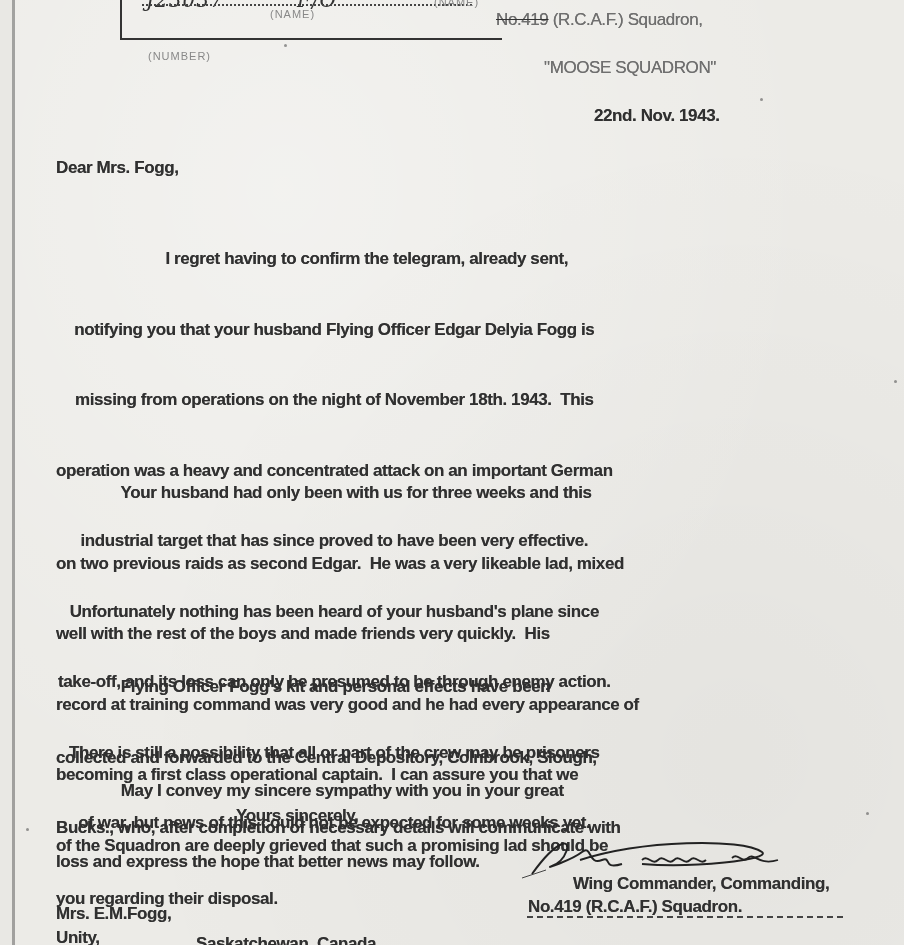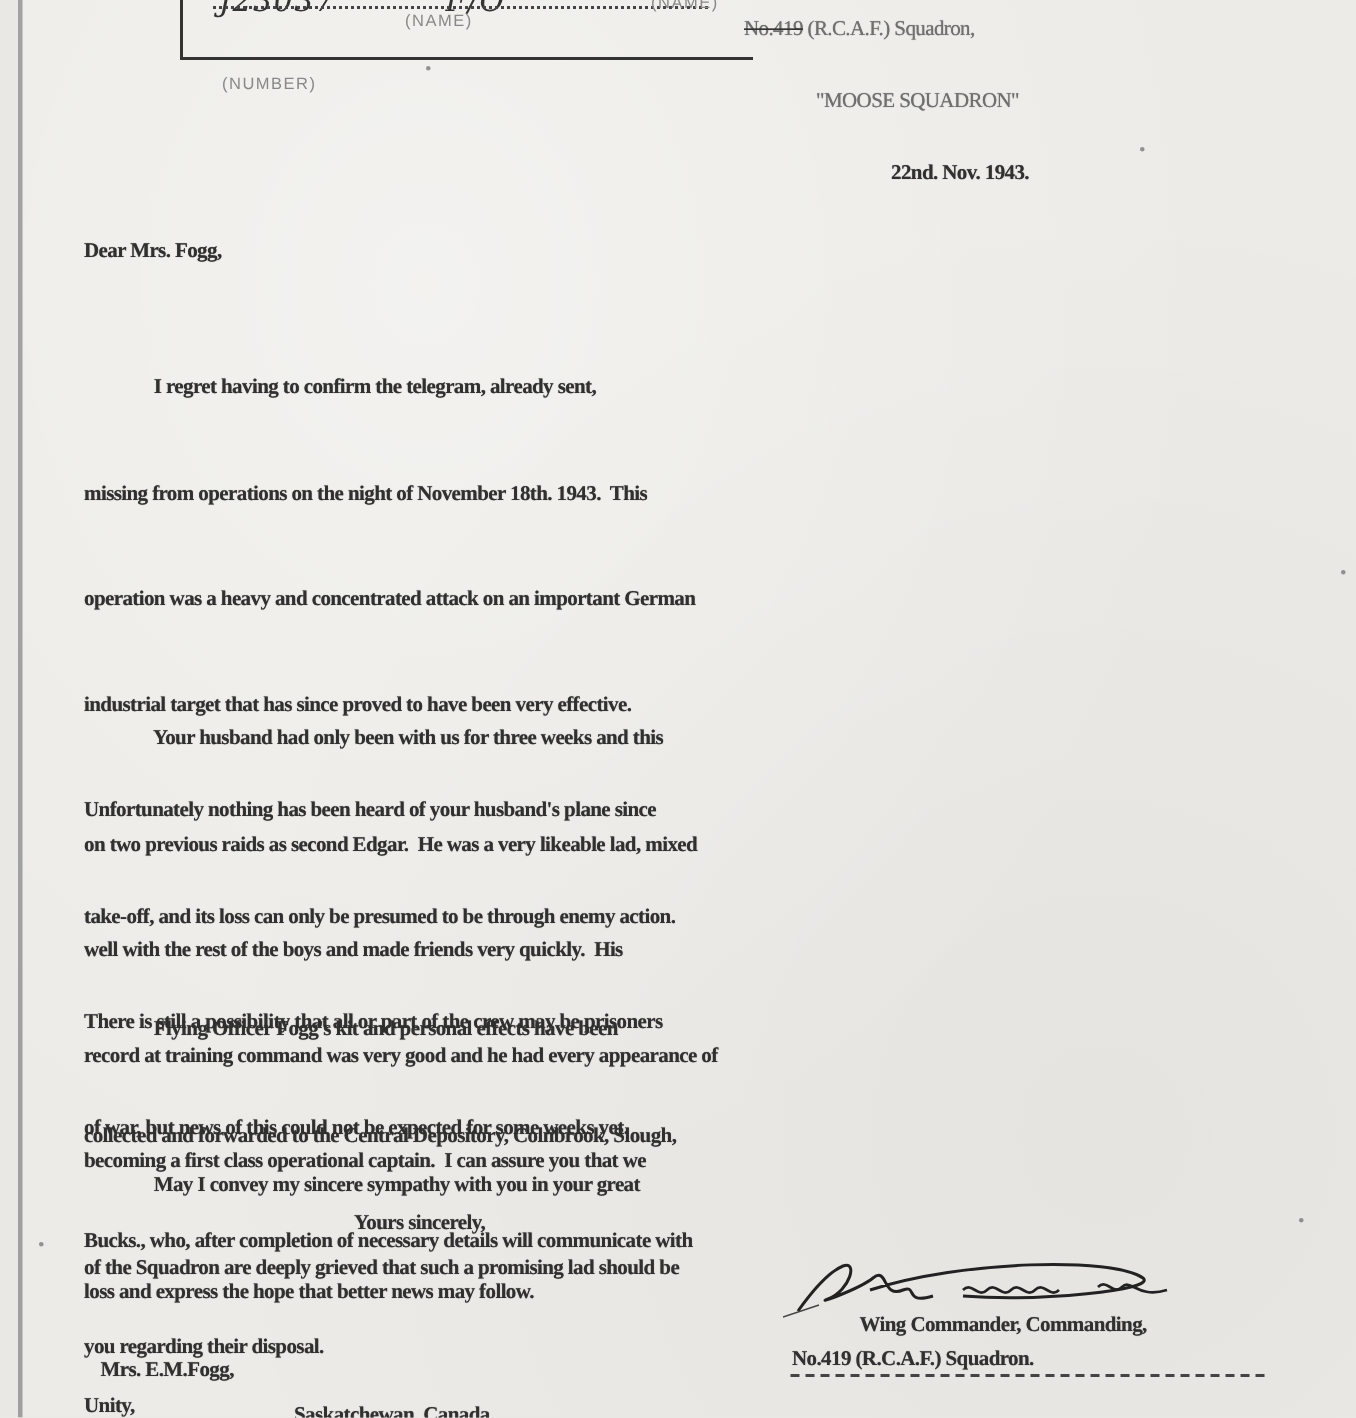--- a/index.html
+++ b/index.html
@@ -57,22 +57,22 @@
     .stamp .lbl {
       position: absolute;
       top: 14px;
       font-family: "Liberation Sans", sans-serif;
       font-size: 11px;
       color: #888;
       letter-spacing: 1px;
     }
     .typed {
       position: absolute;
-      font-family: Liberation Serif, serif;
-      font-size: 14px;
+      font-family: Liberation Sans, sans-serif;
+      font-size: 17px;
       line-height: 23.5px;
       color: #303030;
       white-space: pre;
       font-weight: bold;
       letter-spacing: -0.4px;
       text-shadow: 0 0 0.6px rgba(40,40,40,0.6);
     }
     .light { color: #6f6f6f; font-weight: normal; }
     .strike {
       text-decoration: line-through;
@@ -114,22 +114,23 @@
     <span class="lbl" style="left:148px;">(NAME)</span>
     <span class="lbl" style="left:312px; top:2px;">(NAME)</span>
   </div>
 
   <div class="typed" style="left:484px; top:8px;"><span class="strike light">No.419</span> <span class="light">(R.C.A.F.) Squadron,</span></div>
   <div class="typed light" style="left:532px; top:56px;">"MOOSE SQUADRON"</div>
   <div class="typed" style="left:582px; top:104px;">22nd. Nov. 1943.</div>
 
   <div class="typed" style="left:44px; top:156px;">Dear Mrs. Fogg,</div>
 
-  <div class="typed para" style="left:44px; top:200px;">
+  <div class="typed para" style="left:44px; top:200px;text-align:center;">
     <p>               I regret having to confirm the telegram, already sent,</p>
+    <p>notifying you that your husband Flying Officer Edgar Delyia Fogg is</p>
     <p>missing from operations on the night of November 18th. 1943.  This</p>
     <p>operation was a heavy and concentrated attack on an important German</p>
     <p>industrial target that has since proved to have been very effective.</p>
     <p>Unfortunately nothing has been heard of your husband's plane since</p>
     <p>take-off, and its loss can only be presumed to be through enemy action.</p>
     <p>There is still a possibility that all or part of the crew may be prisoners</p>
     <p>of war, but news of this could not be expected for some weeks yet.</p>
   </div>
 
   <div class="typed para" style="left:44px; top:434px;">
@@ -159,21 +160,21 @@
   <svg class="signature" viewBox="0 0 320 50">
     <path d="M10 44 C 20 30, 30 18, 40 14 C 50 10, 45 30, 30 36 C 20 40, 50 30, 60 22 C 70 14, 66 36, 80 30 C 90 26, 80 40, 100 34 M 58 30 C 120 10, 220 8, 240 22 C 250 30, 170 38, 120 34" fill="none" stroke="#222" stroke-width="2"></path>
     <path d="M120 30 c 6 -6 10 6 16 0 c 6 -6 10 6 16 0 c 6 -6 10 6 16 0 c 6 -6 10 6 16 0 M 210 28 c 6 -6 10 6 16 0 c 6 -6 10 8 30 2" fill="none" stroke="#222" stroke-width="1.8"></path>
     <line x1="0" y1="48" x2="24" y2="40" stroke="#444" stroke-width="1"></line>
   </svg>
 
   <div class="typed" style="left:516px; top:872px;margin-left:45px;">Wing Commander, Commanding,</div>
   <div class="typed" style="left:516px; top:895px;">No.419 (R.C.A.F.) Squadron.</div>
   <div class="sig-underline"></div>
 
-  <div class="typed" style="left:44px; top:902px;margin-left:11px;">Mrs. E.M.Fogg,</div>
+  <div class="typed" style="left:44px; top:902px;">Mrs. E.M.Fogg,</div>
   <div class="typed" style="left:44px; top:926px;">Unity,</div>
   <div class="typed" style="left:184px; top:932px;">Saskatchewan, Canada.</div>
 
   <div class="speck" style="left:272px; top:44px;"></div>
   <div class="speck" style="left:748px; top:98px;"></div>
   <div class="speck" style="left:14px; top:828px;"></div>
   <div class="speck" style="left:854px; top:812px;"></div>
   <div class="speck" style="left:882px; top:380px;"></div>
 </div>
 

